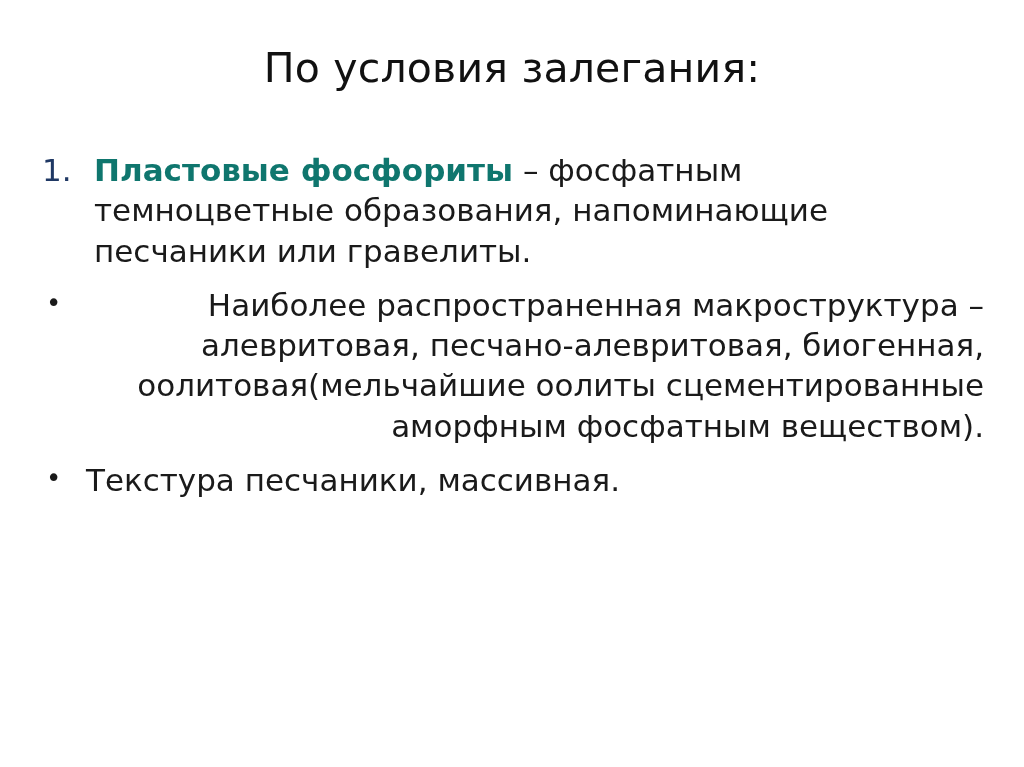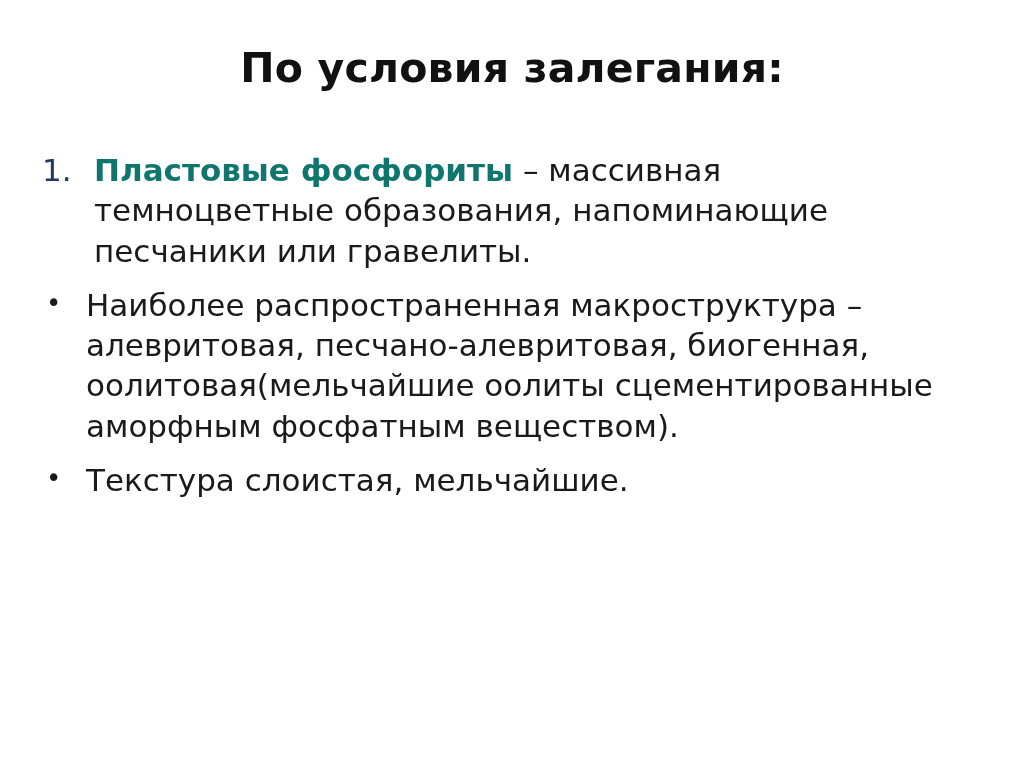--- a/index.html
+++ b/index.html
@@ -21,21 +21,21 @@
     box-sizing: border-box;
     padding: 0;
   }
   .slide-title {
     position: absolute;
     top: 44px;
     left: 0;
     width: 1024px;
     text-align: center;
     font-size: 41px;
-    font-weight: bold;
+    font-weight: normal;
     color: #111111;
     letter-spacing: 0.2px;
   }
   .content {
     position: absolute;
     top: 150px;
     left: 40px;
     width: 944px;
   }
   .item {
@@ -69,41 +69,41 @@
     flex: 1 1 auto;
     font-size: 31px;
     line-height: 1.30;
     color: #1a1a1a;
   }
   .text .hl {
     color: #0f766e;
     font-weight: bold;
   }
   .item-1 .text { max-width: 820px; }
-  .item-2 .text { max-width: 900px; }
+  .item-2 .text { max-width: 900px; text-align: right; }
   .item-3 .text { max-width: 880px; }
 </style>
 </head>
 <body>
 
 <div class="slide">
 
   <div class="slide-title">По условия залегания:</div>
 
   <div class="content">
 
     <div class="item item-1">
       <span class="marker num">1.</span>
-      <span class="text"><span class="hl">Пластовые фосфориты</span><span> – массивная темноцветные образования, напоминающие песчаники или гравелиты.</span></span>
+      <span class="text"><span class="hl">Пластовые фосфориты</span><span> – фосфатным темноцветные образования, напоминающие песчаники или гравелиты.</span></span>
     </div>
 
     <div class="item item-2">
       <span class="marker bullet">•</span>
       <span class="text">Наиболее распространенная макроструктура – алевритовая, песчано-алевритовая, биогенная, оолитовая(мельчайшие оолиты сцементированные аморфным фосфатным веществом).</span>
     </div>
 
     <div class="item item-3">
       <span class="marker bullet">•</span>
-      <span class="text">Текстура слоистая, мельчайшие.</span>
+      <span class="text">Текстура песчаники, массивная.</span>
     </div>
 
   </div>
 </div>
 
 </body></html>

